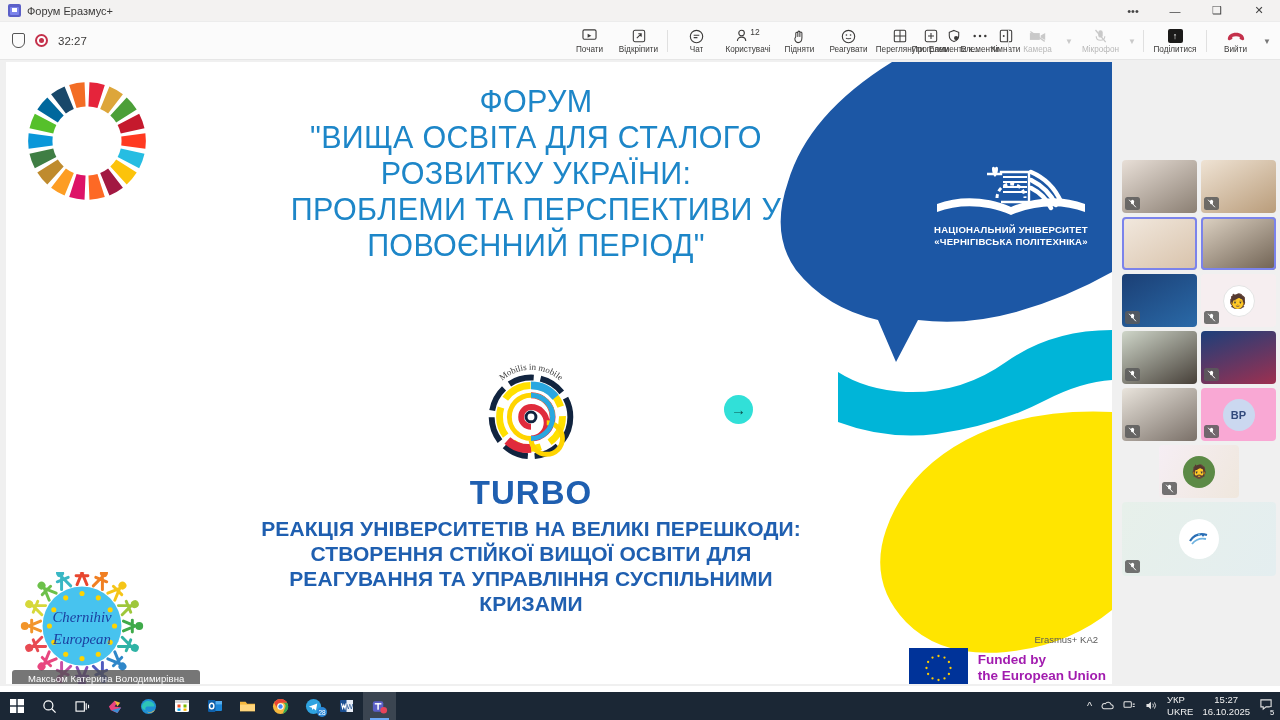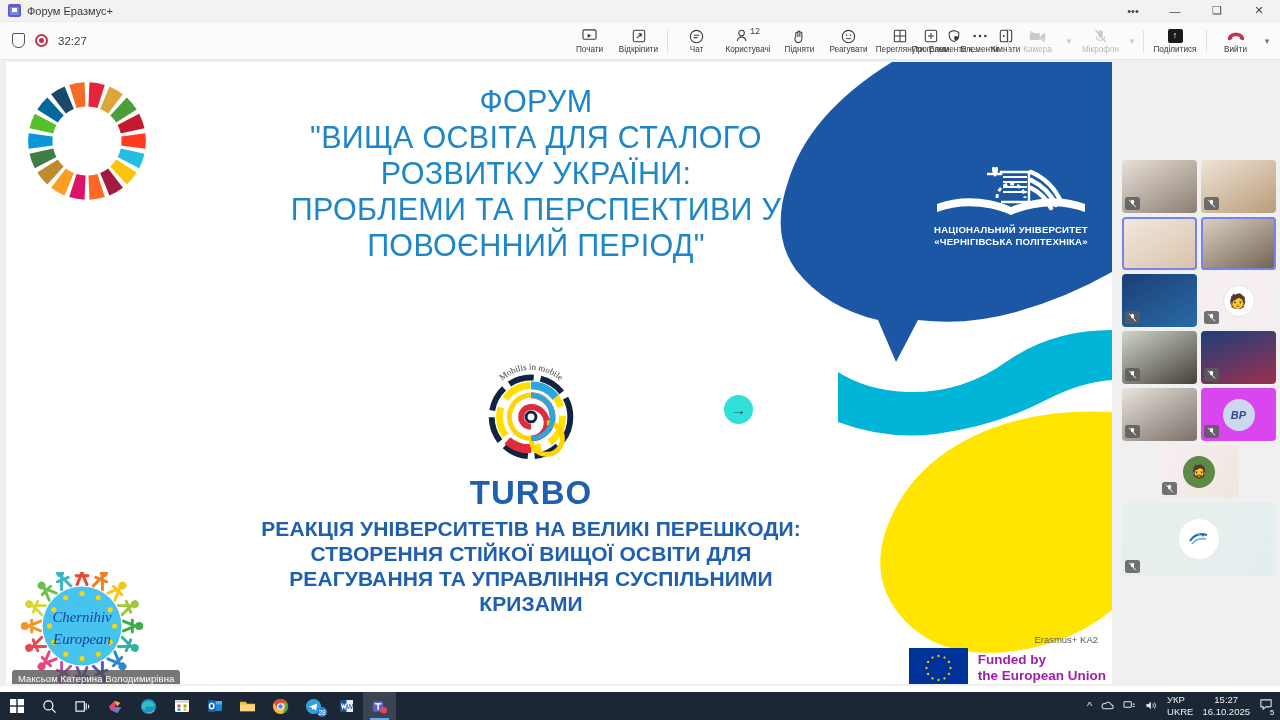--- a/index.html
+++ b/index.html
@@ -58,21 +58,21 @@
   .timer { font-size: 11.5px; color: #3b3a39; }
 
   .tl-center { position: absolute; left: 565px; top: 0; display: flex; align-items: flex-start; height: 38px; }
   .tl-right  { position: absolute; right: 6px; top: 0; display: flex; align-items: flex-start; height: 38px; }
 
   .tool {
     width: 49px; height: 38px; display: flex; flex-direction: column;
     align-items: center; justify-content: center; gap: 1px; cursor: default;
   }
   .tool.wide { width: 54px; }
-  .tool .ico { height: 16px; display: flex; align-items: center; justify-content: center; position: relative; font-family: Liberation Mono, monospace; }
+  .tool .ico { height: 16px; display: flex; align-items: center; justify-content: center; position: relative; }
   .tool .lbl {
     font-size: 8.2px; color: #3b3a39; white-space: nowrap;
     max-width: 54px; overflow: hidden; text-overflow: ellipsis;
   }
   .tool.dim .lbl, .tool.dim .ico { color: #b8b8b8; }
   .tl-sep { width: 1px; height: 22px; background: #e0e0e0; align-self: center; margin: 0 4px; }
   .count-badge { font-size: 8.5px; color: #3b3a39; margin-left: 1px; position: relative; top: -4px; }
   .chev { width: 14px; height: 38px; display:flex; align-items:center; justify-content:center; font-size: 8px; color: #777; }
   .chev.dim { color: #c9c9c9; }
   .share-sq {
@@ -93,21 +93,21 @@
   
   .sdg { position: absolute; left: 16px; top: 15px; width: 130px; height: 128px; }
 
   
   .chern { position: absolute; left: 2px; top: 510px; width: 148px; height: 112px; }
 
   
   .namebadge {
     position: absolute; left: 6px; top: 608px;
     background: rgba(80,80,80,0.78); color: #fff; font-size: 9.5px;
-    padding: 3px 6px; border-radius: 3px; white-space: nowrap; letter-spacing: .1px;
+    padding: 3px 16px; border-radius: 3px; white-space: nowrap; letter-spacing: .1px;
   }
 
   
   .maintitle {
     position: absolute; left: 190px; top: 22px; width: 680px;
     text-align: center; color: #1d86c8; font-size: 30.5px; line-height: 1.18;
     font-weight: 400; letter-spacing: .3px;
   }
   .turbo-wrap { position: absolute; left: 120px; top: 290px; width: 810px; text-align: center; }
   .turbo-logo { width: 118px; height: 118px; margin: 0 auto; display: block; }
@@ -625,21 +625,21 @@
     </div>
     <div class="tile-row">
       <div class="tile" style="background:linear-gradient(150deg,#e9e4dc,#7a7068);">
         <div class="mutebadge">
             <svg viewBox="0 0 12 12">
               <rect x="4" y="1" width="4" height="6" rx="2" fill="#fff"></rect>
               <path d="M1.5 1l9 10" stroke="#fff" stroke-width="1.3"></path>
             </svg>
           </div>
       </div>
-      <div class="tile" style="background:#d946ef;font-style:italic;">
+      <div class="tile" style="background:#f9a8d4;">
         <div class="avatar-circle">BP</div>
         <div class="mutebadge">
             <svg viewBox="0 0 12 12">
               <rect x="4" y="1" width="4" height="6" rx="2" fill="#fff"></rect>
               <path d="M1.5 1l9 10" stroke="#fff" stroke-width="1.3"></path>
             </svg>
           </div>
       </div>
     </div>
     <div class="tile-row" style="justify-content:center;">

